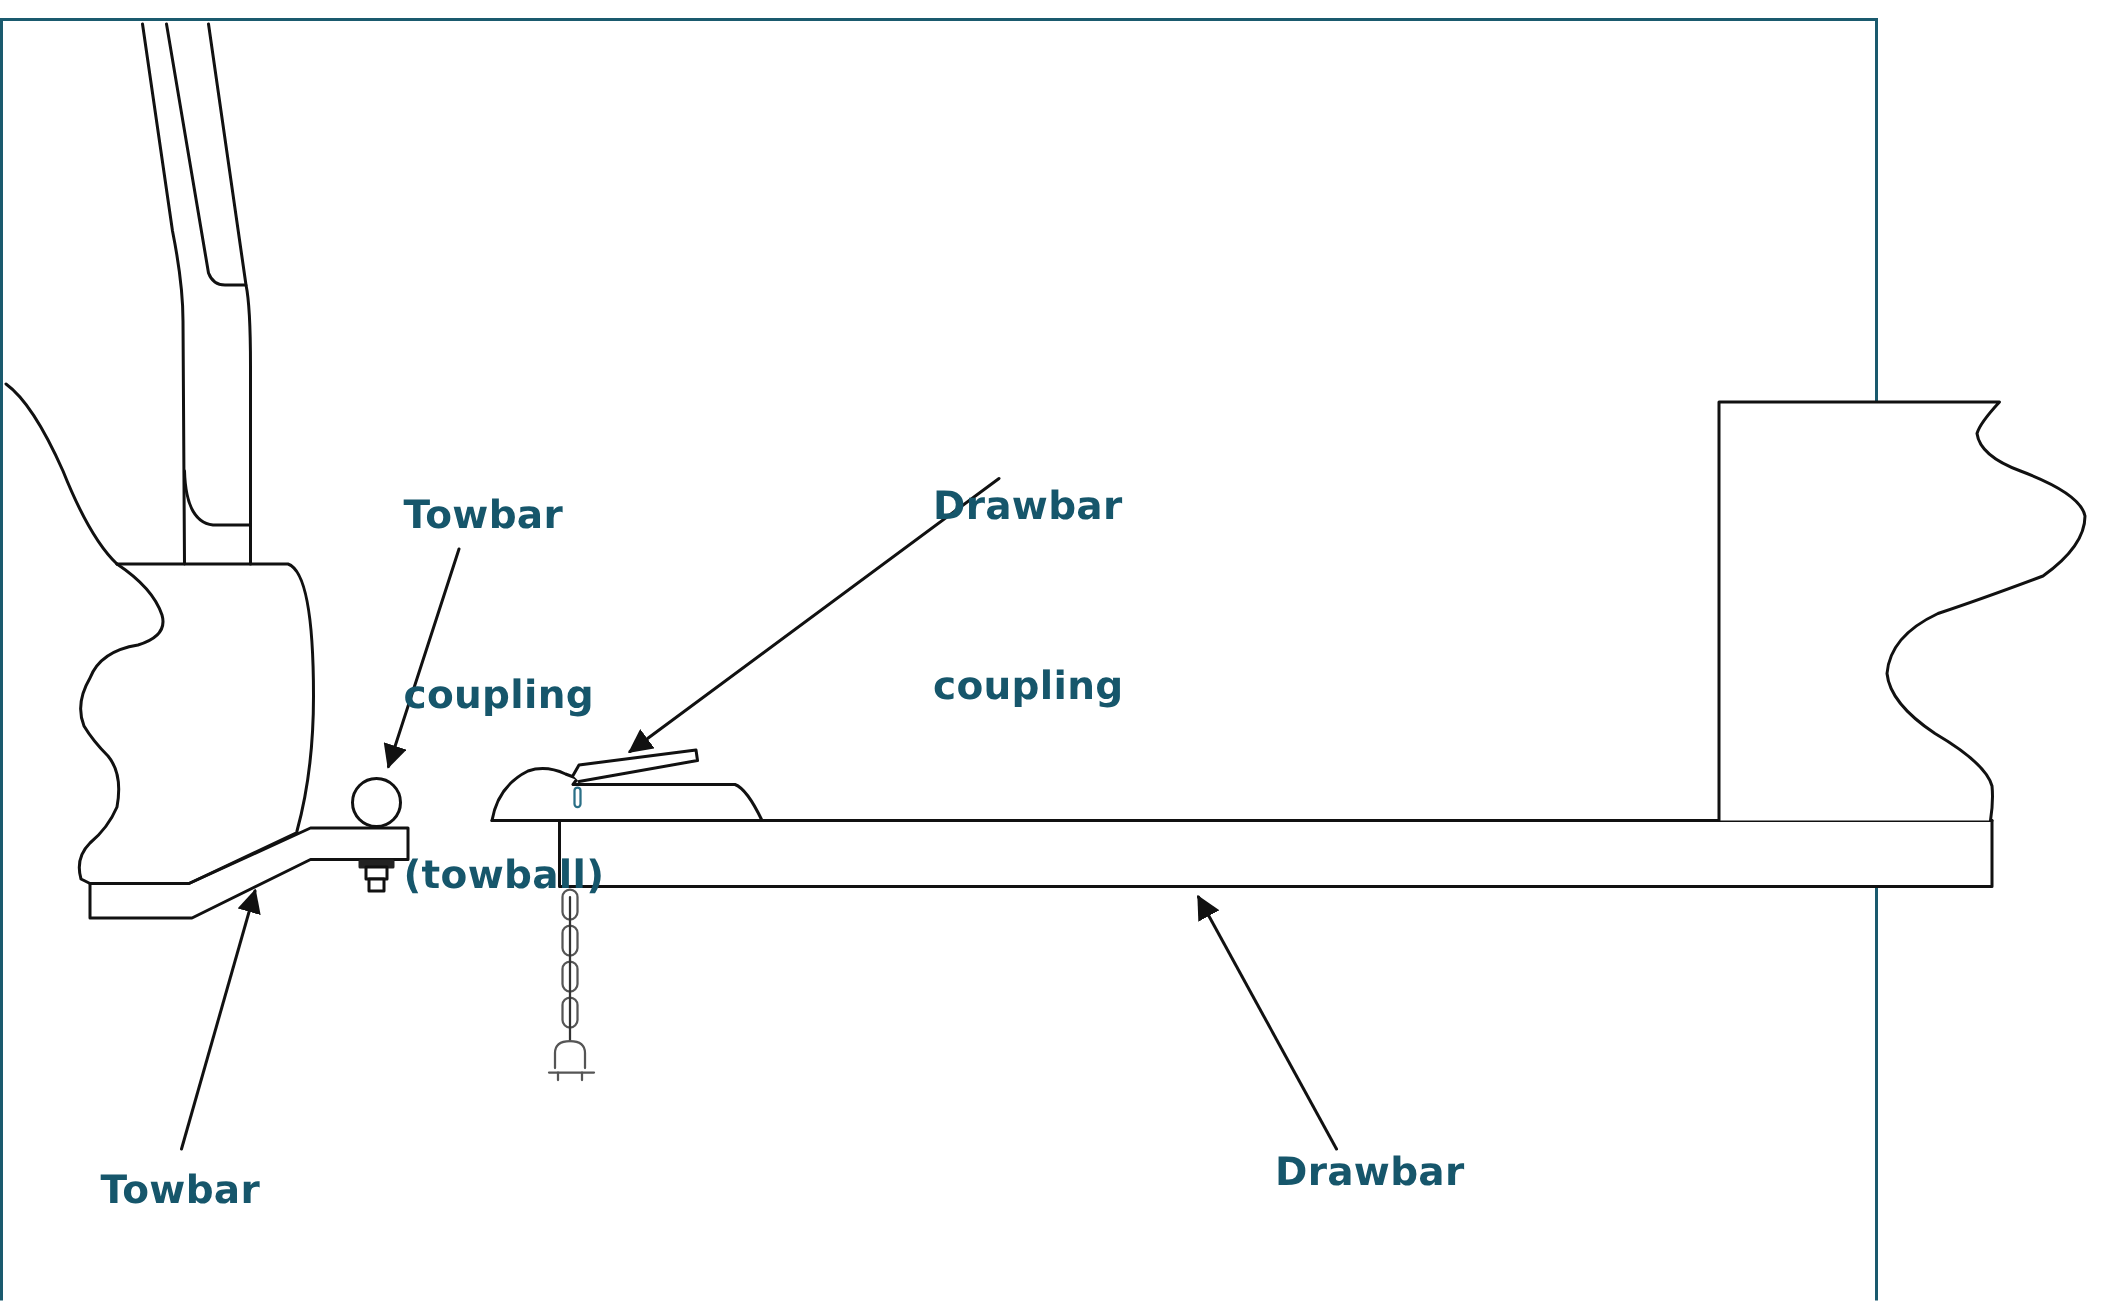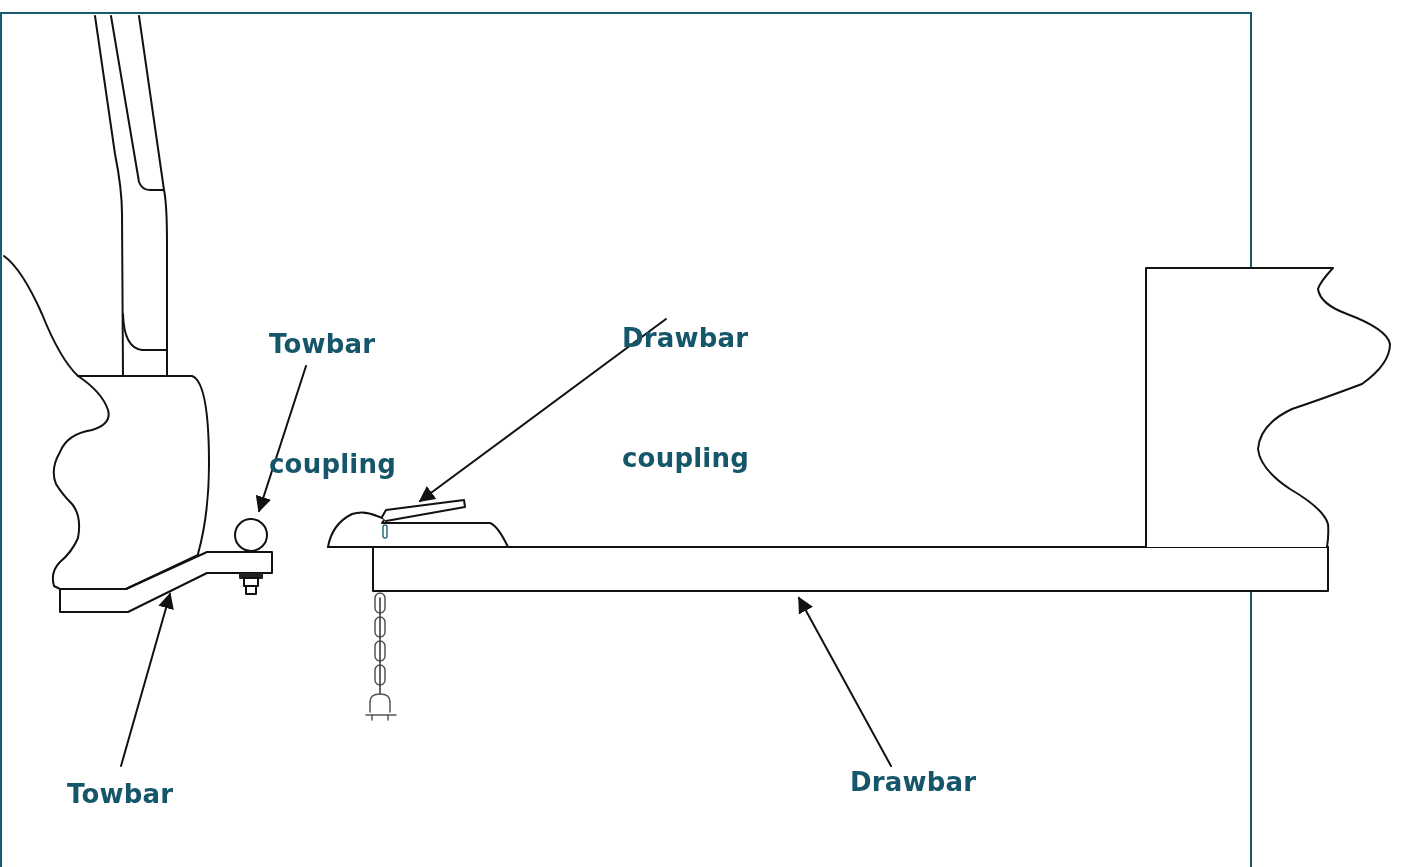--- a/index.html
+++ b/index.html
@@ -91,20 +91,21 @@
     </defs>
     <line x1="304" y1="352" x2="257" y2="497" marker-end="url(#ah)"></line>
     <line x1="664" y1="305" x2="418" y2="487" marker-end="url(#ah)"></line>
     <line x1="119" y1="752" x2="168" y2="580" marker-end="url(#ah)"></line>
     <line x1="889" y1="752" x2="797" y2="584" marker-end="url(#ah)"></line>
   </svg>
 
   <div class="label" style="left:267px; top:230px;">
     <span class="line">Towbar</span>
     <span class="line">coupling</span>
+    <span class="line">(towball)</span>
   </div>
 
   <div class="label" style="left:620px; top:224px;">
     <span class="line">Drawbar</span>
     <span class="line">coupling</span>
   </div>
 
   <div class="label" style="left:65px; top:760px;">Towbar</div>
 
   <div class="label" style="left:848px; top:748px;">Drawbar</div>

